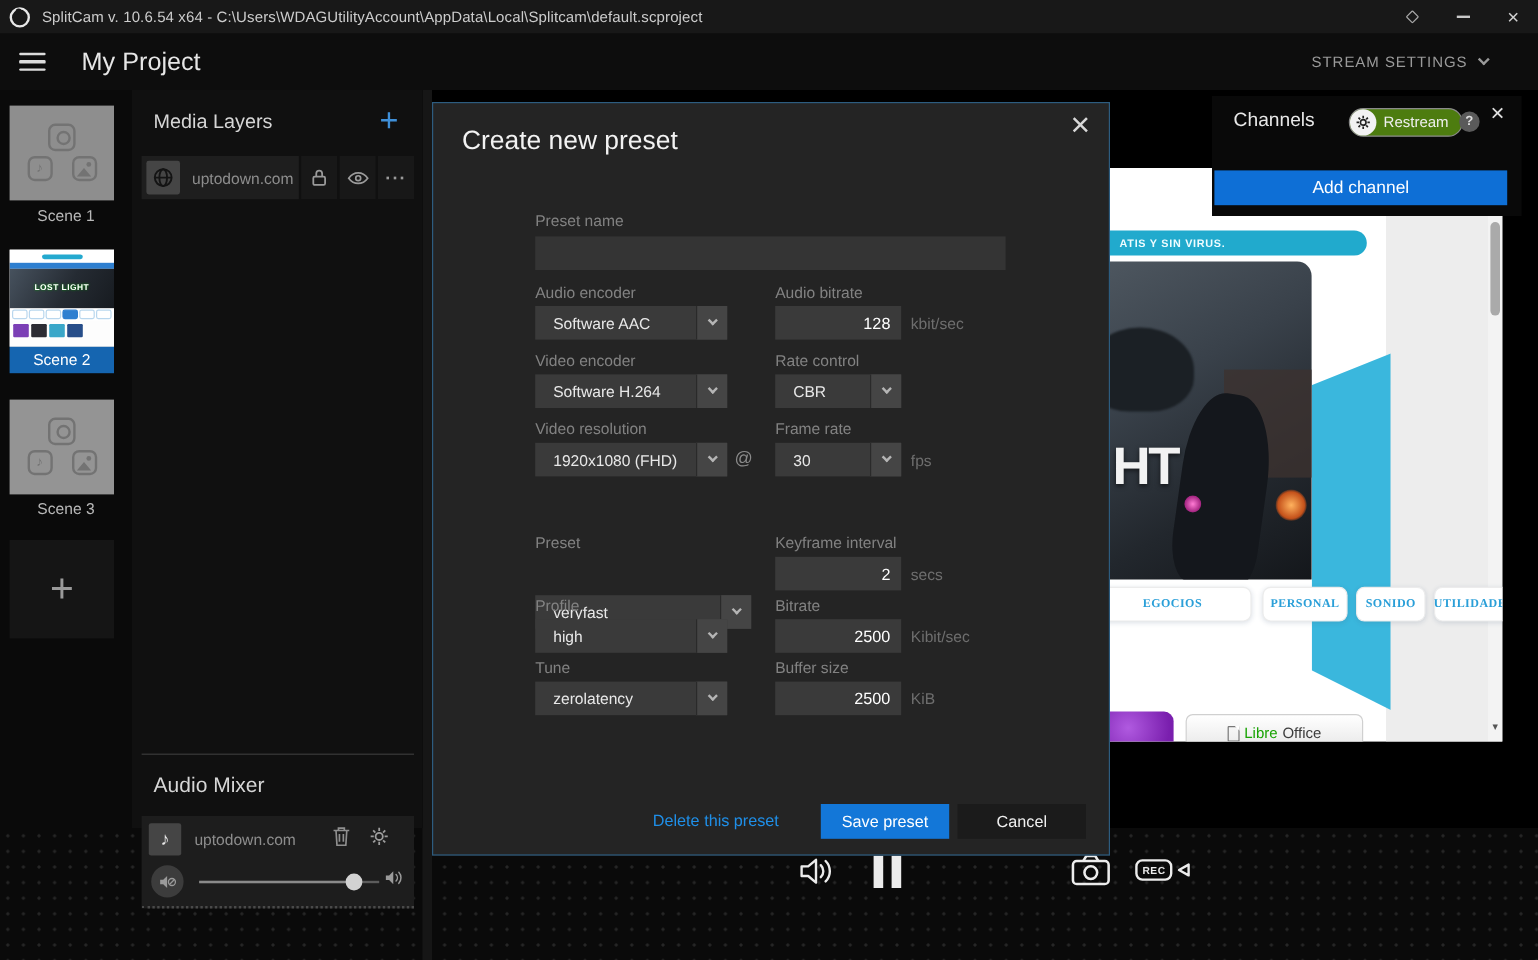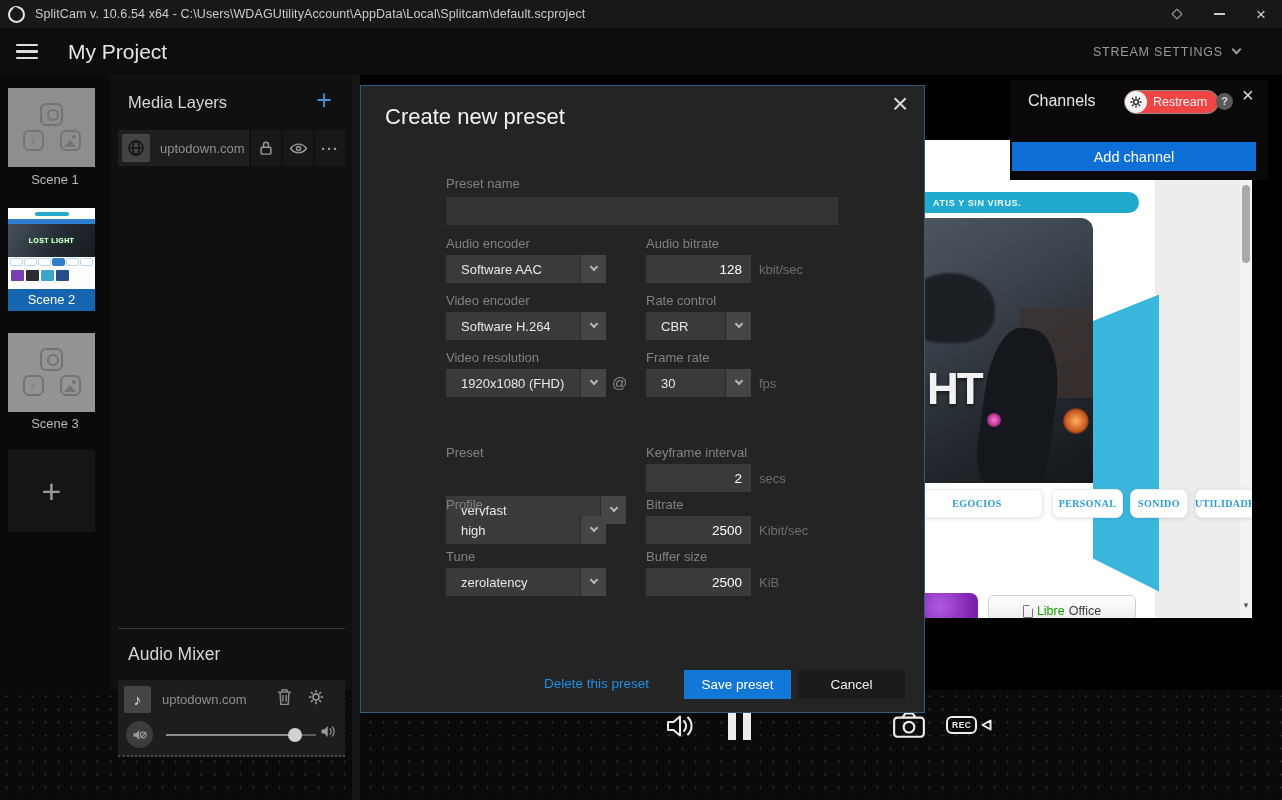--- a/index.html
+++ b/index.html
@@ -98,21 +98,21 @@
   .pv-pill { position:absolute; top:349px; height:29px; background:#fff; border:1px solid #ececec; border-radius:7px; box-shadow:0 1px 4px rgba(60,90,120,.18); color:#2a9fd8; font-size:10px; font-weight:bold; letter-spacing:.4px; display:flex; align-items:center; justify-content:center; cursor:pointer; font-family:"Liberation Serif", serif; }
   .pv-purple { position:absolute; left:-10px; top:453px; width:63px; height:34px; border-radius:8px; background:radial-gradient(circle at 40% 40%, #b05ae0, #7a1fae 80%); }
   .pv-libre { position:absolute; left:63px; top:455px; width:148px; height:32px; background:linear-gradient(#ffffff,#e6e6e6); border:1px solid #d0d0d0; border-radius:6px; display:flex; align-items:center; justify-content:center; gap:4px; font-size:12.5px; }
   .lo-doc { width:10px; height:13px; border:1.5px solid #777; border-radius:1px; position:relative; }
   .lo-doc::after { content:""; position:absolute; right:-1px; top:-1px; border-left:4px solid transparent; border-top:4px solid #fff; }
   .lo-libre { color:#18a303; font-weight:400; }
   .lo-office { color:#3c3c3c; }
   
   .channels { position:absolute; left:1010px; top:80px; width:258px; height:100px; background:#090909; z-index:5; }
   .ch-title { position:absolute; left:18px; top:12px; font-size:16px; color:#e8e8e8; }
-  .restream { position:absolute; left:114px; top:10px; height:24px; border:1px solid #8a8a8a; border-radius:13px; background:#ef4444; display:flex; align-items:center; gap:6px; padding-right:11px; color:#f0f0f0; font-size:12.5px; cursor:pointer; }
+  .restream { position:absolute; left:114px; top:10px; height:24px; border:1px solid #8a8a8a; border-radius:13px; background:#4d7c0f; display:flex; align-items:center; gap:6px; padding-right:11px; color:#f0f0f0; font-size:12.5px; cursor:pointer; }
   .restream-ic { width:22px; height:22px; border-radius:50%; background:#f2f2f2; display:flex; align-items:center; justify-content:center; }
   .ch-help { position:absolute; left:206px; top:13px; width:17px; height:17px; border-radius:50%; background:#5a5a5a; color:#dddddd; font-size:11px; font-weight:bold; text-align:center; line-height:17px; cursor:pointer; }
   .ch-close { position:absolute; left:232px; top:4px; font-size:20px; color:#e0e0e0; cursor:pointer; }
   .ch-add { position:absolute; left:2px; top:62px; width:244px; height:29px; background:#0e6fd6; color:#fff; font-size:14.5px; display:flex; align-items:center; justify-content:center; cursor:pointer; }
   
   .bc { position:absolute; z-index:4; }
   .bc-speaker { left:664px; top:711px; cursor:pointer; }
   .bc-pause { left:728px; top:713px; display:flex; gap:7px; cursor:pointer; }
   .bc-pause i { display:block; width:8px; height:27px; background:#ececec; }
   .golive { left:780px; top:697px; width:88px; height:88px; border-radius:50%; background:#1787dd; display:flex; flex-direction:column; align-items:center; cursor:pointer; }

